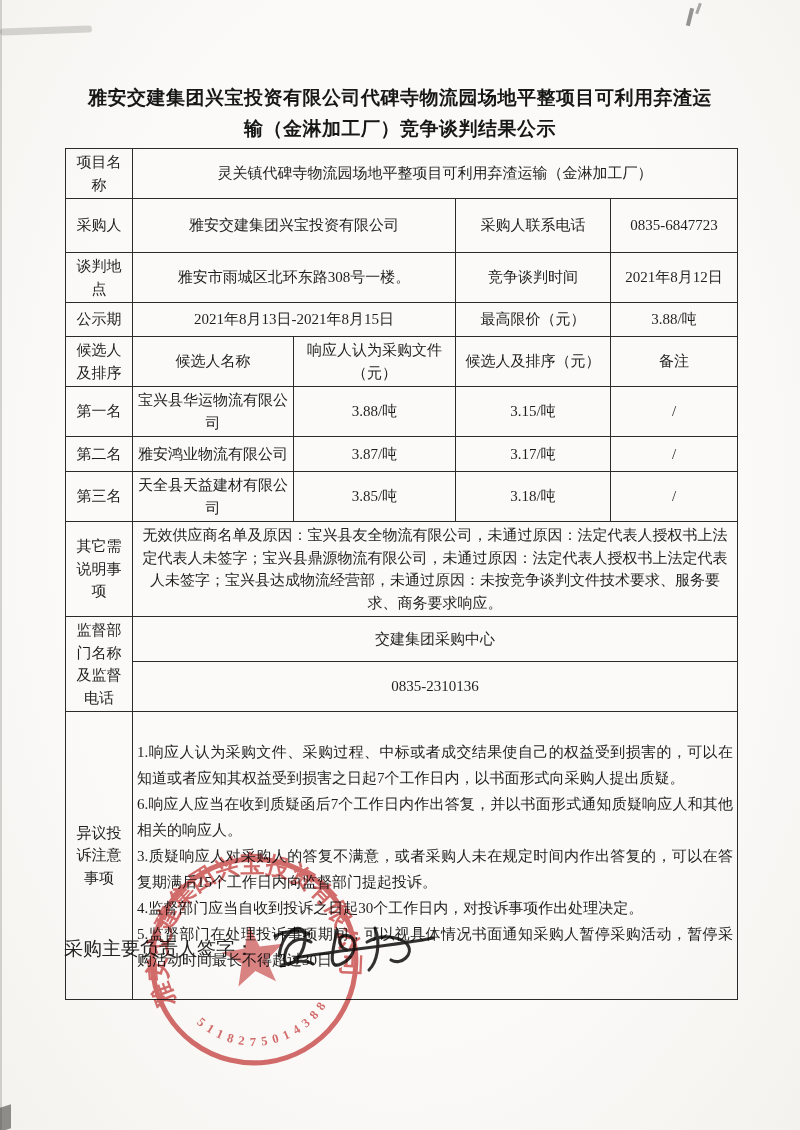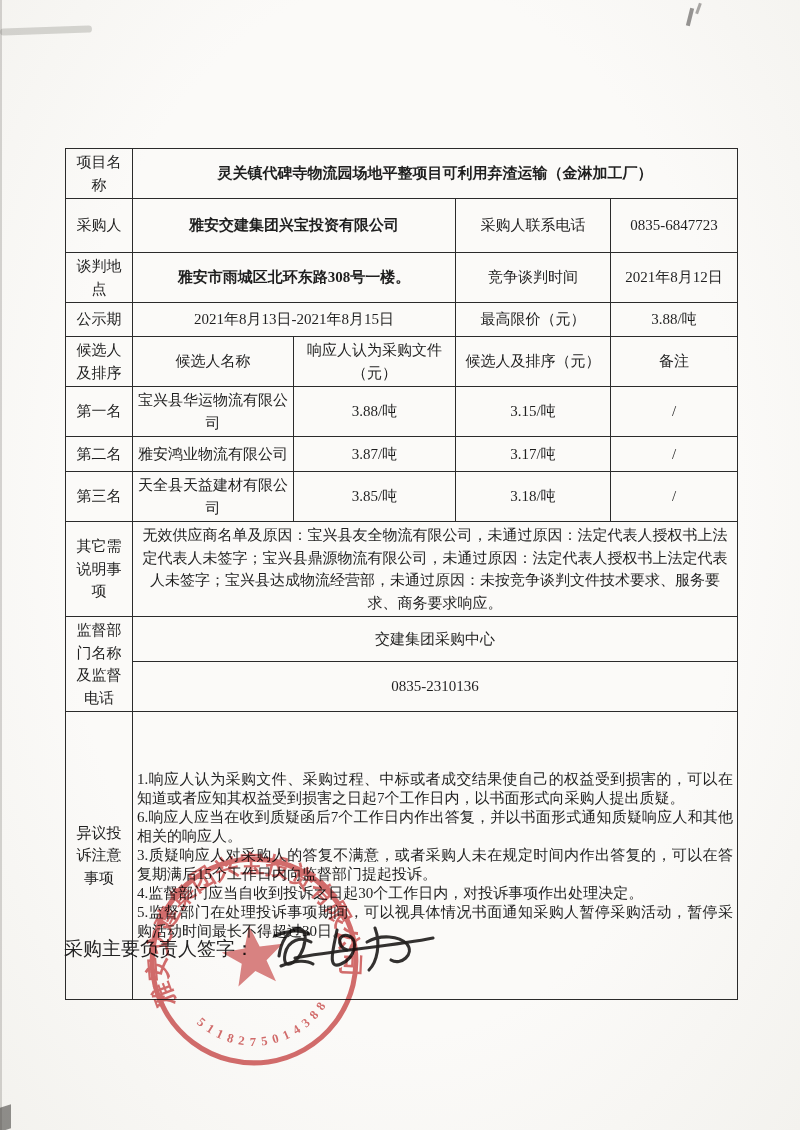--- a/index.html
+++ b/index.html
@@ -31,25 +31,25 @@
   table.doc{
     position:absolute;left:65px;top:148px;width:672px;
     border-collapse:collapse;table-layout:fixed;border-radius:10px;
   }
   table.doc td{
     border:1.7px solid var(--border);
     font-size:15px;line-height:1.5;color:var(--ink);
     text-align:center;vertical-align:middle;padding:2px 4px;
     overflow:hidden;
   }
-  td.left{text-align:left;padding-left:8px;font-weight:bold;}
+  td.left{text-align:left;padding-left:8px;}
   td.just{text-align:justify;padding:4px 8px;}
   td.nowrap{white-space:nowrap;padding:2px 1px;}
   .complaint-cell{text-align:left;padding:6px 7px;}
-  .complaint-cell .item{line-height:19px;text-align:justify;}
+  .complaint-cell .item{line-height:26px;text-align:justify;}
 
   .sign-label{position:absolute;left:64px;top:936px;font-size:19px;color:#222;}
 
   .seal-svg{position:absolute;left:138px;top:845px;width:232px;height:232px;
     mix-blend-mode:multiply;opacity:.88;}
   .seal-ring{fill:none;stroke:var(--seal);stroke-width:5;}
   .seal-star{fill:var(--seal);opacity:.85;}
   .seal-text{fill:var(--seal);font-family:"Liberation Serif","DejaVu Serif",serif;
     font-weight:bold;}
   .seal-hidden-path{fill:none;stroke:none;}
@@ -62,20 +62,24 @@
 <body>
 
 <div class="page">
 
   <div class="artifact streak-topleft"></div>
   <div class="artifact mark-topright-a"></div>
   <div class="artifact mark-topright-b"></div>
   <div class="artifact edge-left"></div>
   <div class="artifact corner-bottomleft"></div>
 
+  <div class="title">
+    <div>雅安交建集团兴宝投资有限公司代碑寺物流园场地平整项目可利用弃渣运</div>
+    <div>输（金淋加工厂）竞争谈判结果公示</div>
+  </div>
 
   <table class="doc">
     <colgroup>
       <col style="width:67px">
         <col style="width:161px">
         <col style="width:162px">
       <col style="width:155px">
         <col style="width:127px">
     </colgroup>
 

